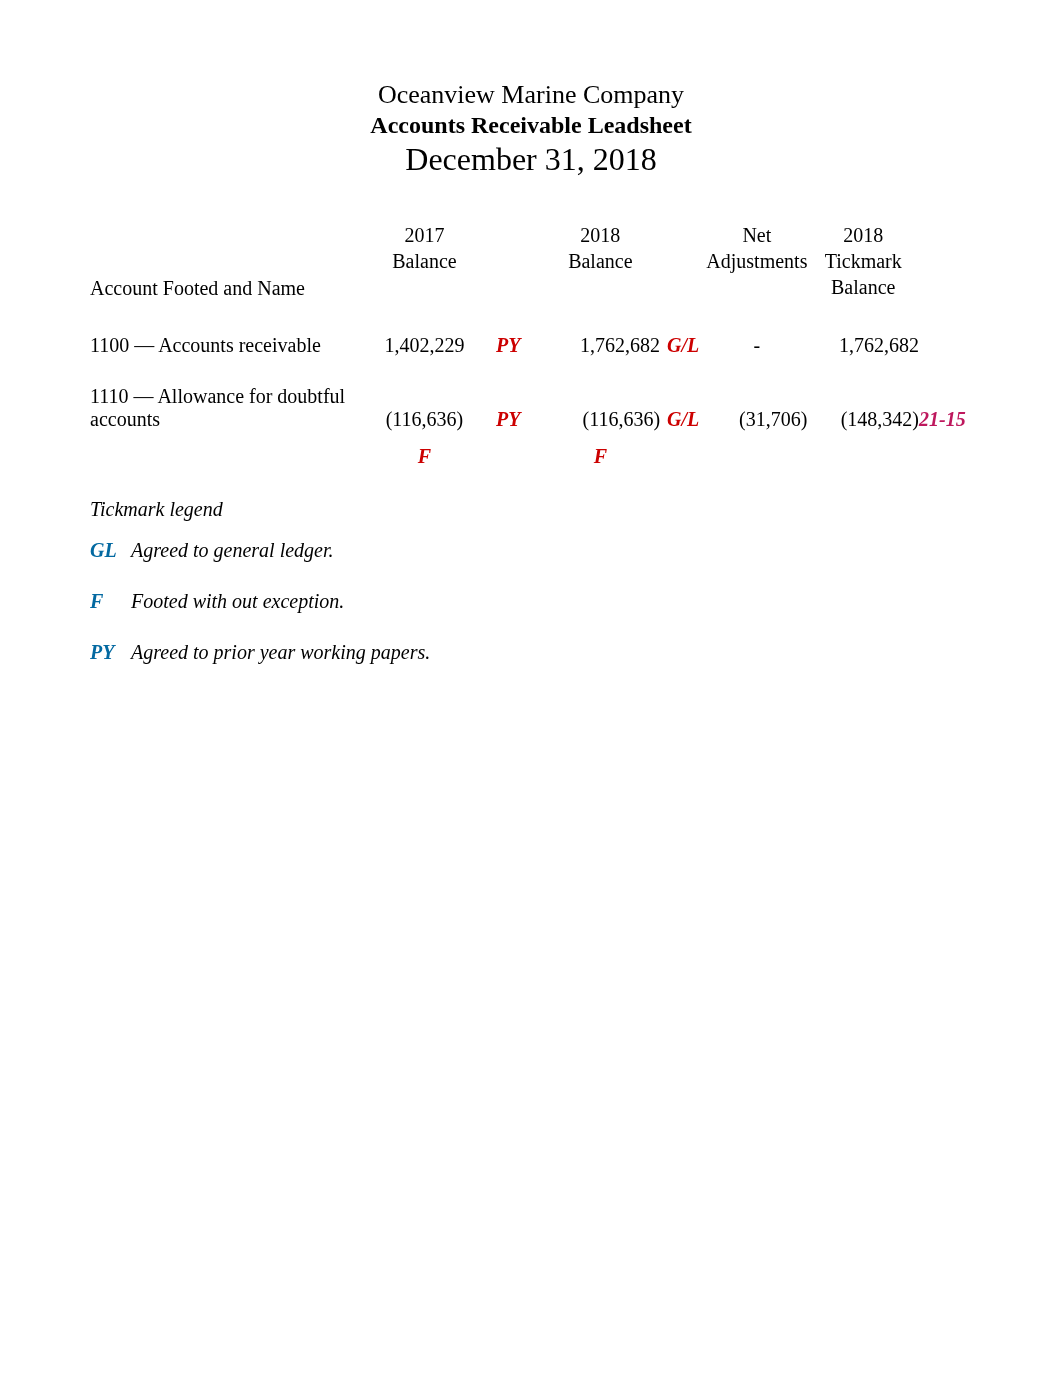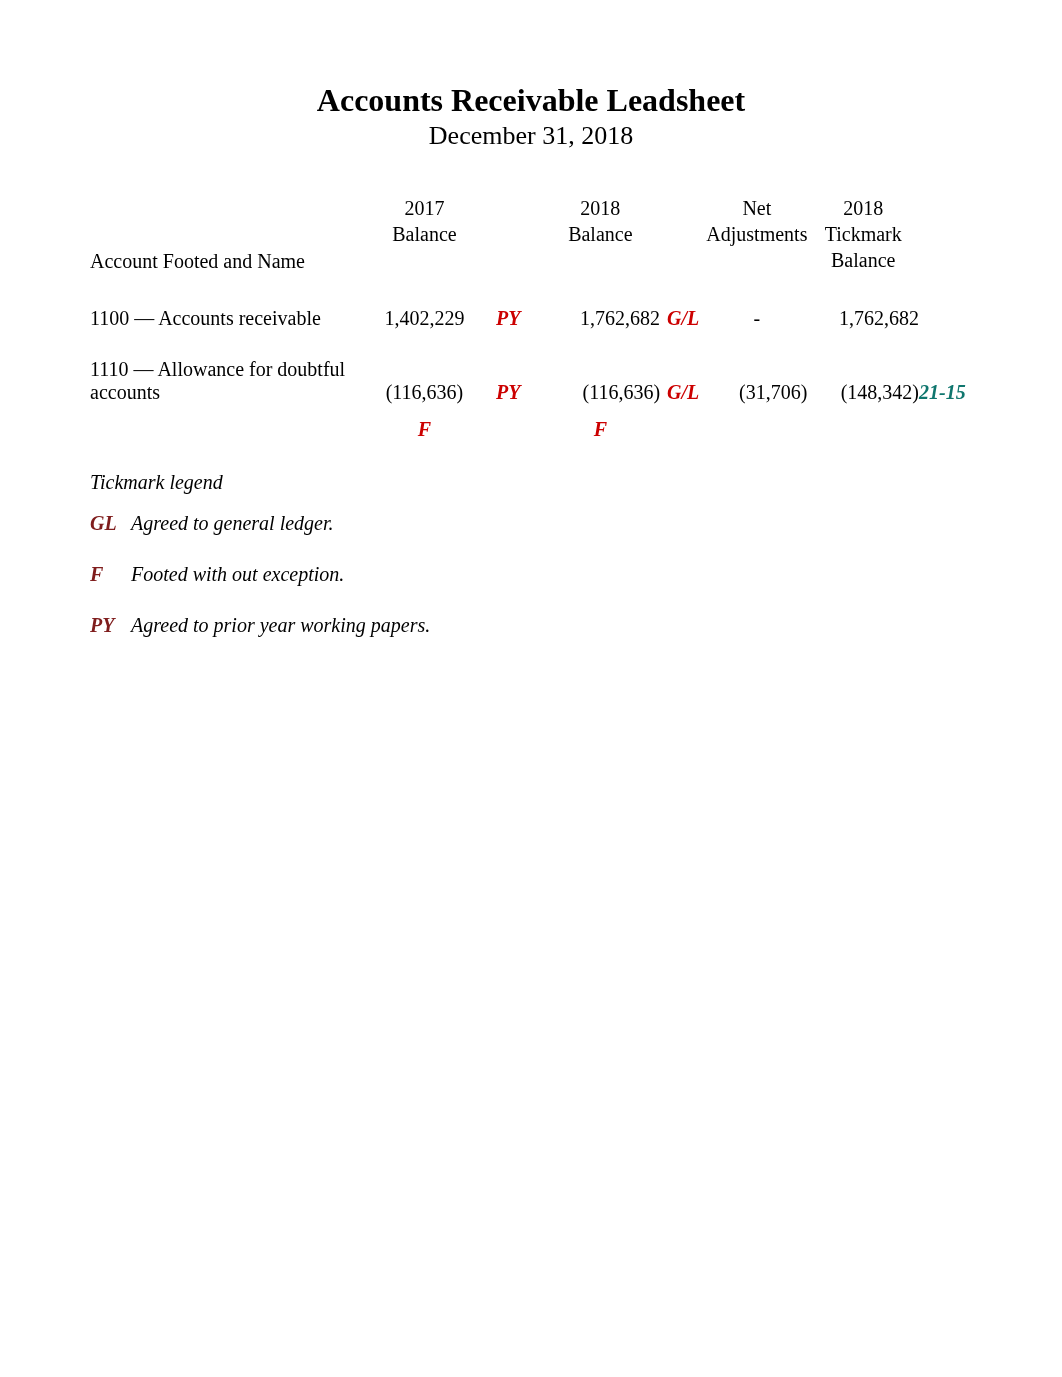--- a/index.html
+++ b/index.html
@@ -16,26 +16,26 @@
     }
     .header {
       text-align: center;
       margin-bottom: 40px;
     }
     .company-name {
       font-size: 26px;
       font-weight: normal;
     }
     .report-title {
+      font-size: 24px;
+      font-weight: bold;
+      margin-top: 2px;
+    }
+    .report-date {
       font-size: 32px;
-      font-weight: bold;
-      margin-top: 2px;
-    }
-    .report-date {
-      font-size: 26px;
       font-weight: normal;
       margin-top: 2px;
     }
     .table {
       width: 100%;
       border-collapse: collapse;
       font-size: 20px;
     }
     .table td {
       vertical-align: bottom;
@@ -94,21 +94,21 @@
       font-weight: bold;
       font-style: italic;
     }
     .footmark {
       color: #cc0000;
       font-weight: bold;
       font-style: italic;
       text-align: center;
     }
     .ref-link {
-      color: #0f766e;
+      color: #be185d;
       font-weight: bold;
       font-style: italic;
     }
     .total-row td {
       padding-top: 20px;
       padding-bottom: 6px;
     }
     .total-label {
       text-align: center;
     }
@@ -121,21 +121,21 @@
       font-size: 20px;
     }
     .legend-title {
       font-style: italic;
       margin-bottom: 18px;
     }
     .legend-item {
       margin-bottom: 28px;
     }
     .legend-code {
-      color: #7f1d1d;
+      color: #0369a1;
       font-weight: bold;
       font-style: italic;
       display: inline-block;
       width: 36px;
     }
     .legend-text {
       font-style: italic;
     }
     .center-num {
       text-align: center;
@@ -144,20 +144,21 @@
       display: flex;
       flex-direction: column;
       align-items: center;
       line-height: 1.3;
     }
   </style>
 </head>
 <body>
 
 <div class="header">
+  <div class="company-name">Oceanview Marine Company</div>
   <div class="report-title">Accounts Receivable Leadsheet</div>
   <div class="report-date">December 31, 2018</div>
 </div>
 
 <table class="table">
   <tbody>
       <tr class="header-row">
     <td class="col-name">Account Footed and Name</td>
     <td class="col-bal2017">
       <div class="header-cell-multi">

